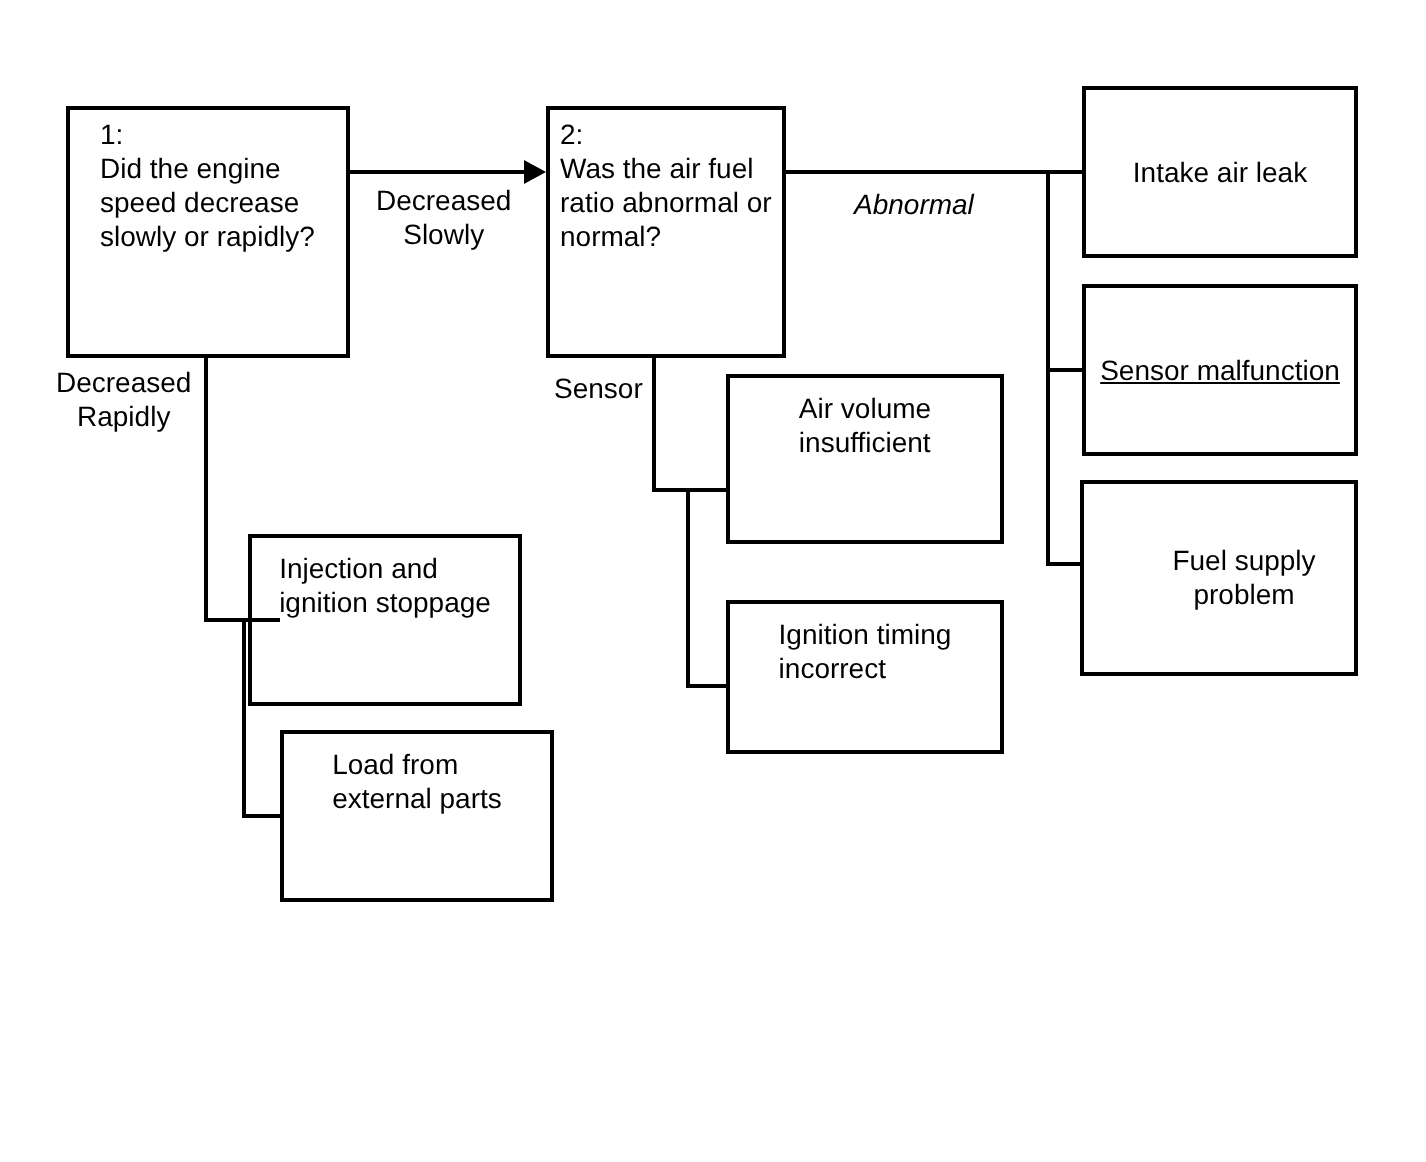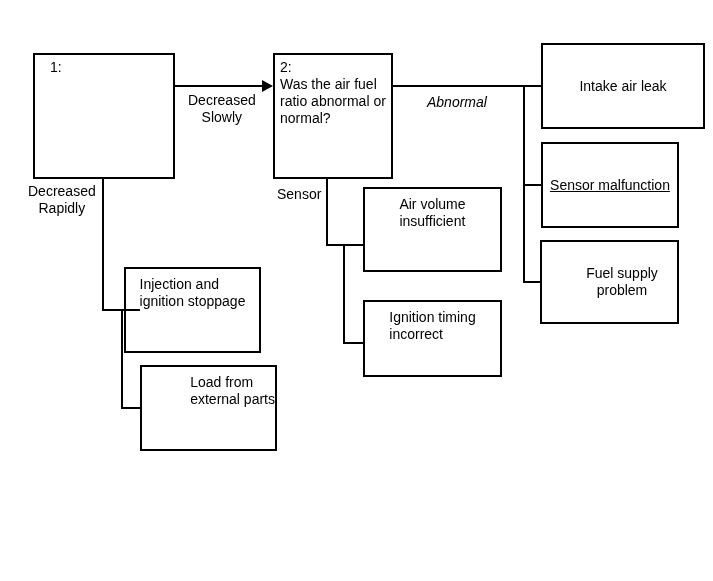--- a/index.html
+++ b/index.html
@@ -56,57 +56,60 @@
     border-left: 11px solid #000000;
   }
 </style>
 </head>
 <body>
 
 <div id="canvas">
 
   <div class="node q-box" style="left:33px; top:53px; width:142px; height:126px; padding-left:15px; padding-right:6px;">
     <div class="txt">1:</div>
+    <div class="txt pre">Did the engine
+speed decrease
+slowly or rapidly?</div>
   </div>
 
   <div class="node q-box" style="left:273px; top:53px; width:120px; height:126px; padding-left:5px; padding-right:4px;">
     <div class="txt">2:</div>
     <div class="txt pre">Was the air fuel
 ratio abnormal or
 normal?</div>
   </div>
 
-  <div class="node center-box" style="left:541px; top:43px; width:164px; height:86px;">
+  <div class="node center-box" style="left:541px; top:43px; width:138px; height:86px;">
     <span>Intake air leak</span>
   </div>
 
   <div class="node center-box" style="left:541px; top:142px; width:138px; height:86px;text-decoration:underline;">
     <span>Sensor malfunction</span>
   </div>
 
-  <div class="node center-box" style="left:540px; top:240px; width:139px; height:84px;padding-left:25px;">
+  <div class="node center-box" style="left:540px; top:240px; width:139px; height:98px;padding-left:25px;">
     <span>Fuel supply problem</span>
   </div>
 
   <div class="node top-box" style="left:363px; top:187px; width:139px; height:85px;">
     <span class="txt pre">Air volume
 insufficient</span>
   </div>
 
   <div class="node top-box" style="left:363px; top:300px; width:139px; height:77px;">
     <span class="txt pre">Ignition timing
 incorrect</span>
   </div>
 
   <div class="node top-box" style="left:124px; top:267px; width:137px; height:86px;">
     <span class="txt pre">Injection and
 ignition stoppage</span>
   </div>
 
-  <div class="node top-box" style="left:140px; top:365px; width:137px; height:86px;justify-content:flex-end;">
+  <div class="node top-box" style="left:140px; top:365px; width:137px; height:86px;">
     <span class="txt pre">Load from
 external parts</span>
   </div>
 
   <div class="edge-label" style="left:188px; top:92px;">Decreased
 Slowly</div>
 
   <div class="edge-label" style="left:28px; top:183px;">Decreased
 Rapidly</div>
 

